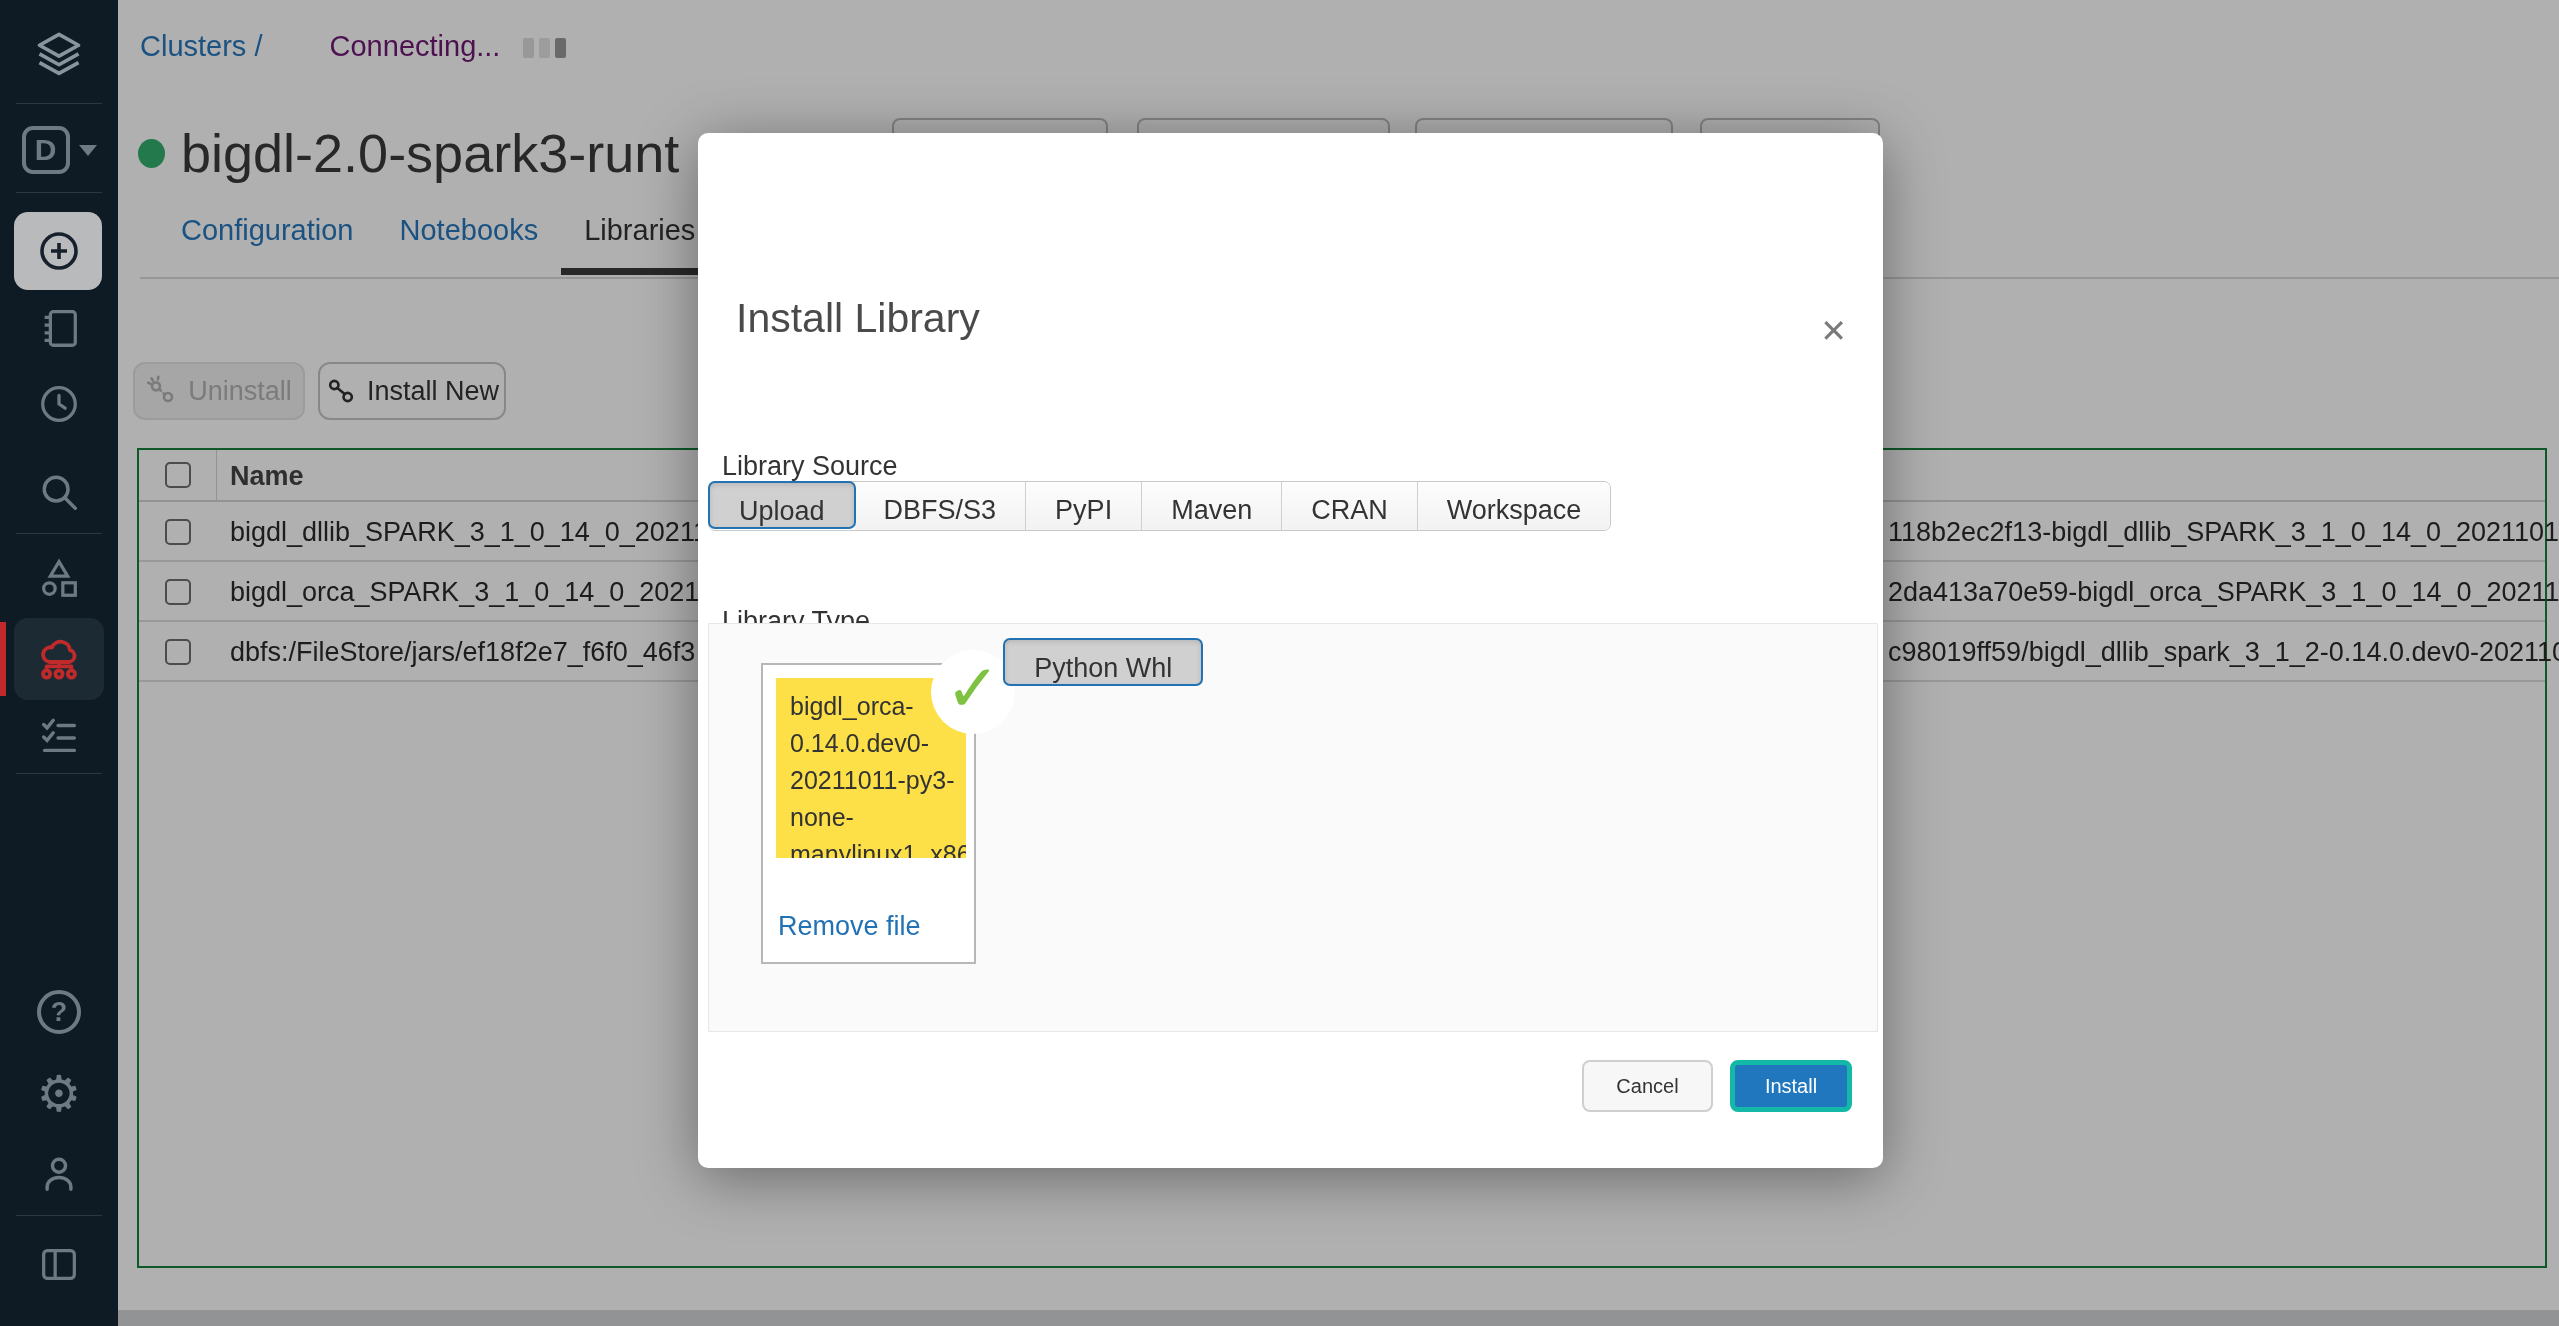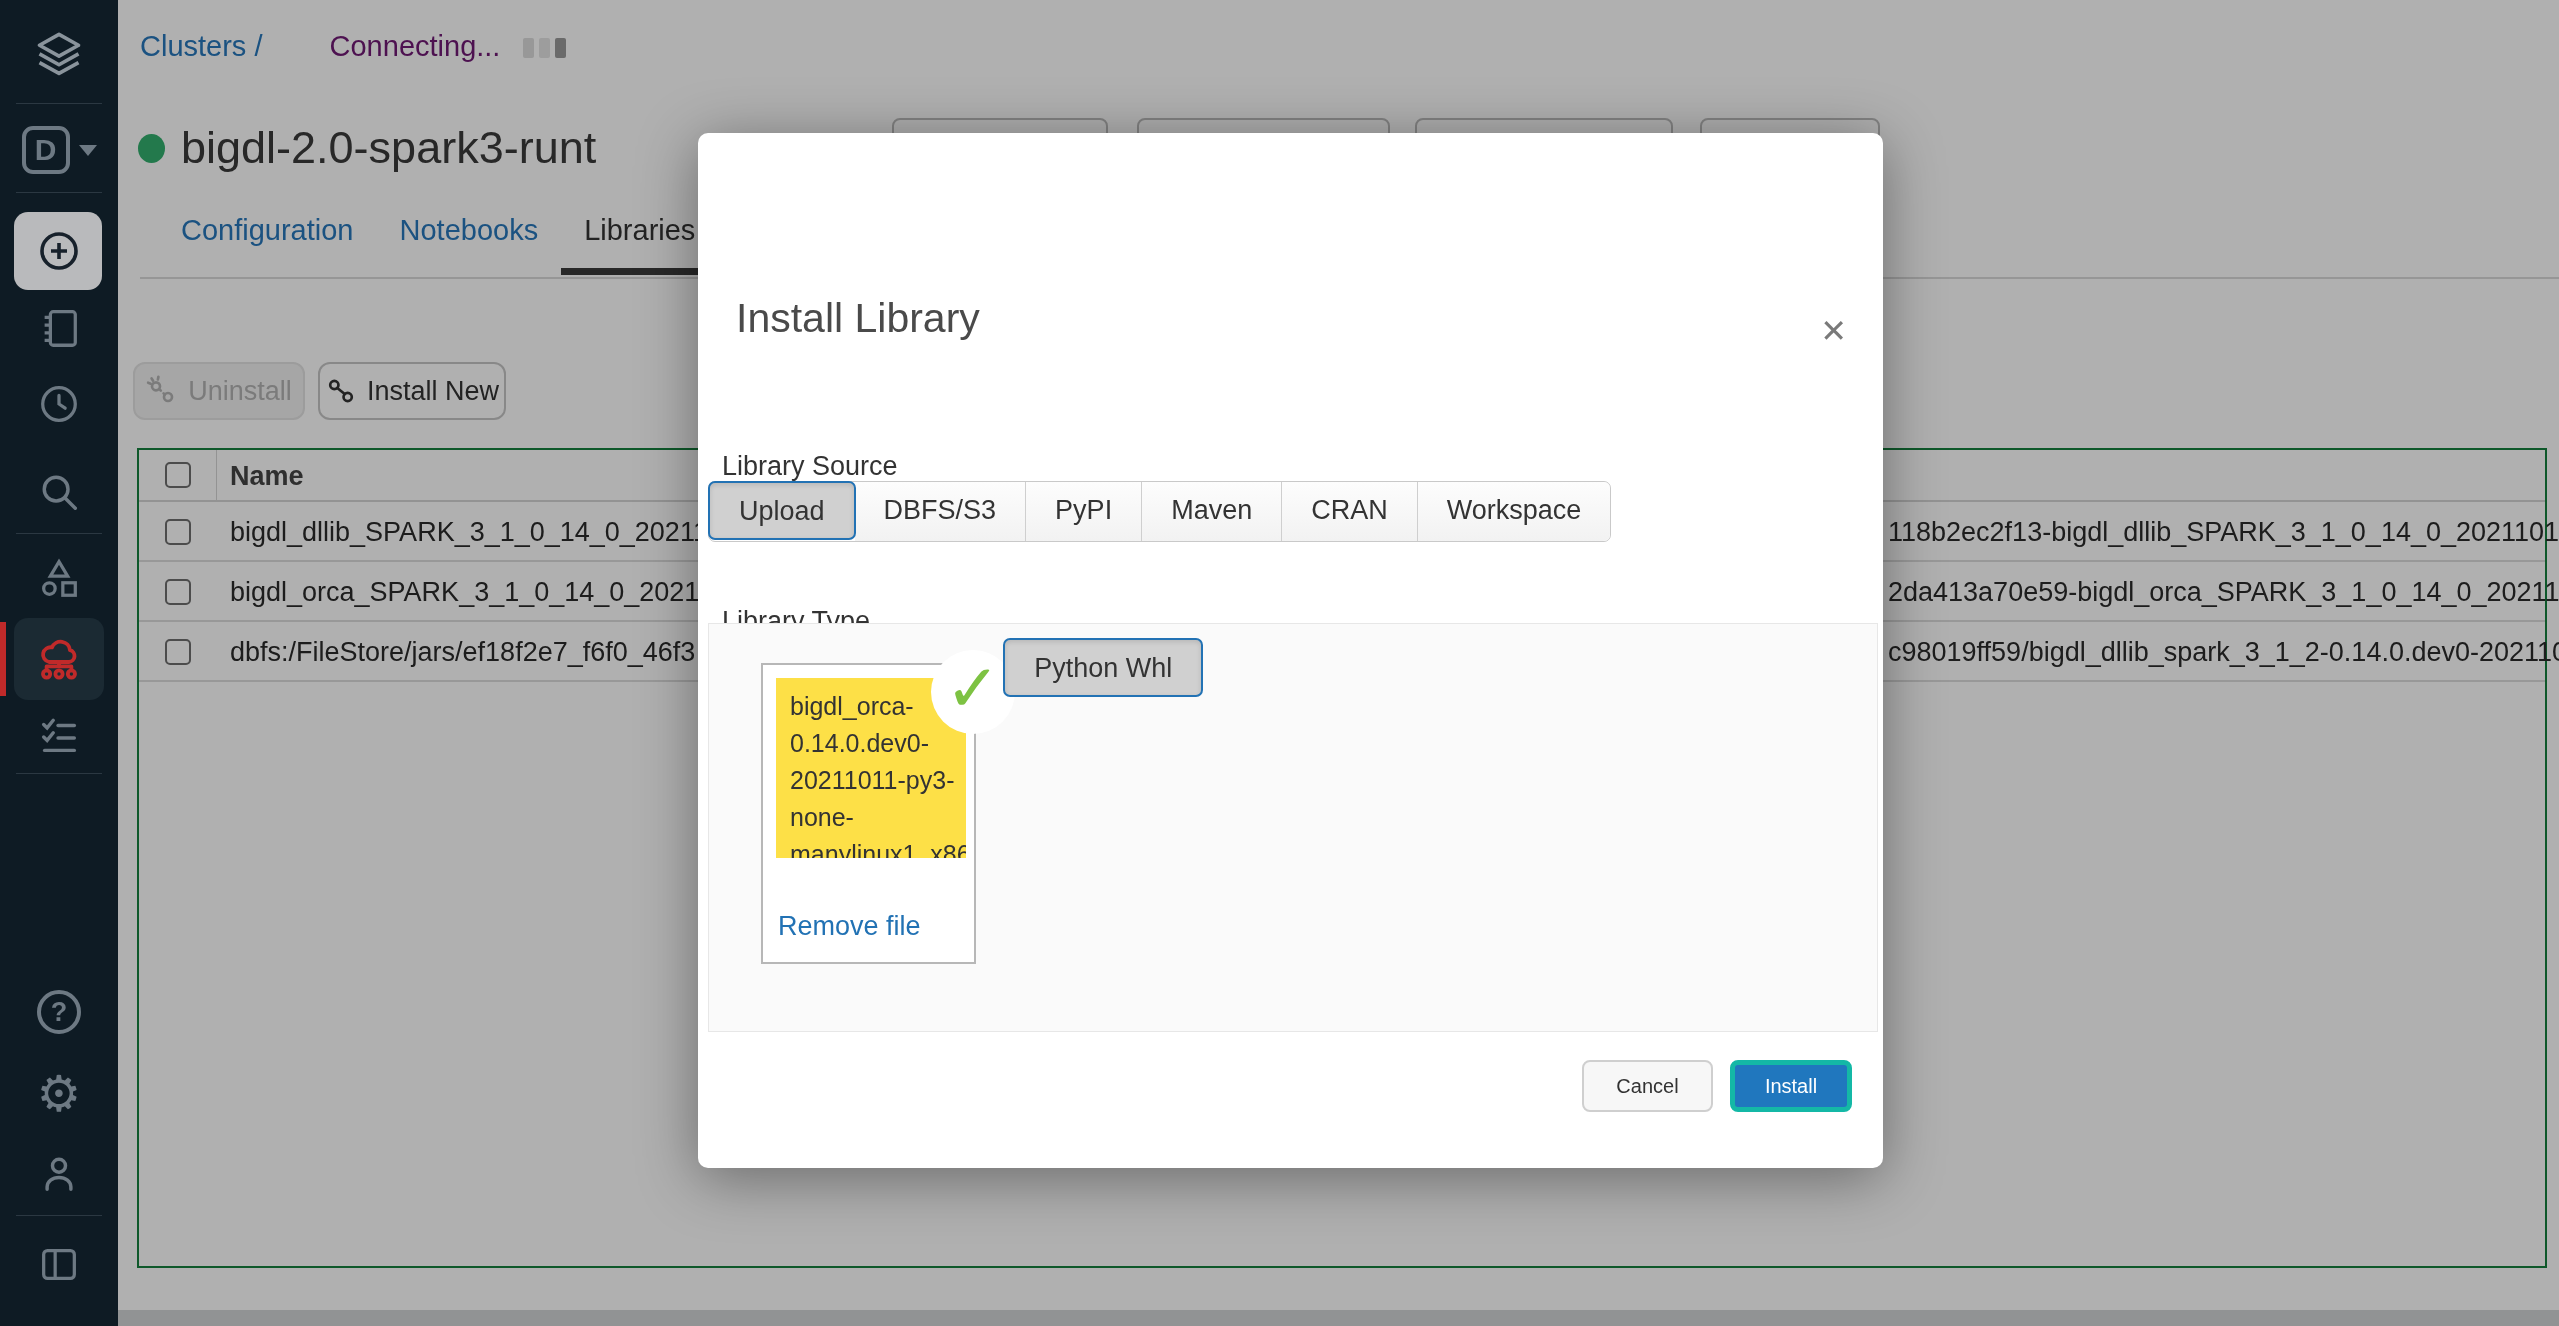--- a/index.html
+++ b/index.html
@@ -11,21 +11,21 @@
   .page { position:absolute; left:118px; top:0; right:0; bottom:0; background:#fff; }
   .breadcrumb { position:absolute; left:22px; top:30px; font-size:29px; }
   .crumb-link { color:#2878bc; text-decoration:none; cursor:pointer; }
   .crumb-status { color:#701a75; margin-left:59px; }
   .load-bars { display:inline-block; margin-left:14px; }
   .load-bars i { display:inline-block; width:11px; height:20px; border-radius:2px; margin-right:5px; vertical-align:middle; }
   .load-bars i:nth-child(1){background:#dcdcdc;} .load-bars i:nth-child(2){background:#e4e4e4;} .load-bars i:nth-child(3){background:#9a9a9a;}
 
   .cluster-row { position:absolute; left:20px; top:122px; display:flex; align-items:center; }
   .status-dot { width:27px; height:29px; border-radius:50%; background:#33b06e; margin-right:16px; }
-  .cluster-title { font-size:45px; font-weight:400; color:#3a3a3a; white-space:nowrap; }
+  .cluster-title { font-size:54px; font-weight:400; color:#3a3a3a; white-space:nowrap; }
 
   .ghost-btn { position:absolute; top:118px; height:42px; background:#fdfdfd; border:2px solid #bdbdbd; border-radius:8px; }
 
   .tabs { position:absolute; left:40px; top:214px; display:flex; }
   .tab { font-size:29px; color:#2878bc; padding:0 23px 28px 23px; cursor:pointer; }
   .tab.active { color:#333; position:relative; }
   .tab.active::after { content:""; position:absolute; left:0; right:0; bottom:0; height:7px; background:#3a3a3a; }
   .tab-border { position:absolute; left:22px; right:0; top:277px; height:2px; background:#d9d9d9; }
 
   .toolbar-btn { position:absolute; top:362px; height:58px; border-radius:12px; font-size:27px; display:flex; align-items:center; justify-content:center; gap:10px; }
@@ -56,21 +56,21 @@
   .circle-glyph { width:44px; height:44px; border:4px solid #6d7983; border-radius:50%; display:flex; align-items:center; justify-content:center; font-size:27px; font-weight:bold; color:#6d7983; }
   .gear-glyph { font-family:"DejaVu Sans",sans-serif; font-size:50px; color:#6d7983; line-height:1; }
 
   
   .backdrop { position:absolute; left:118px; top:0; right:0; bottom:0; background:rgba(0,0,0,0.31); z-index:30; }
   .modal { position:absolute; left:698px; top:133px; width:1185px; height:1035px; background:#fff; border-radius:10px; box-shadow:0 10px 60px rgba(0,0,0,.4); z-index:40; }
   .modal-title { position:absolute; left:38px; top:162px; font-size:41px; font-weight:300; color:#4a4a4a; }
   .modal-close { position:absolute; right:36px; top:182px; font-size:32px; color:#7a7a7a; cursor:pointer; line-height:1; }
   .sec-label { position:absolute; left:24px; font-size:27px; color:#333; }
   .seg-group { position:absolute; left:10px; display:inline-flex; background:#fff; border:1px solid #c9c9c9; border-radius:7px; }
-  .seg-btn { height:59px; line-height:57px; padding:0 29px; font-size:27px; color:#333; background:linear-gradient(#fdfdfd,#f2f2f2); border-right:1px solid #cfcfcf; cursor:pointer; white-space:nowrap; }
+  .seg-btn { height:48px; line-height:57px; padding:0 29px; font-size:27px; color:#333; background:linear-gradient(#fdfdfd,#f2f2f2); border-right:1px solid #cfcfcf; cursor:pointer; white-space:nowrap; }
   .seg-btn:first-child { border-radius:7px 0 0 7px; }
   .seg-btn:last-child { border-right:none; border-radius:0 7px 7px 0; }
   .seg-btn.sel { background:#d0d0d0; box-shadow:inset 0 2px 5px rgba(0,0,0,.12); border:2px solid #2272b4; border-radius:7px; margin:-1px; z-index:1; }
   .drop-zone { position:absolute; left:10px; top:490px; width:1170px; height:409px; background:#fafafa; border:1px solid #e7e7e7; }
   .file-card { position:absolute; left:52px; top:39px; width:215px; height:301px; background:#fff; border:2px solid #b7b7b7; }
   .file-name-box { position:absolute; left:13px; top:13px; width:190px; height:180px; background:#fde047; padding:10px 2px 10px 14px; font-size:25px; line-height:37px; color:#333; overflow:hidden; overflow-wrap:normal; }
   .check-bubble { position:absolute; left:168px; top:-15px; width:84px; height:84px; background:#fff; border-radius:50%; display:flex; align-items:center; justify-content:center; }
   .check-glyph { color:#7dc242; font-size:66px; font-weight:bold; transform:translateY(-4px); }
   .remove-link { position:absolute; left:15px; bottom:20px; font-size:27px; color:#2272b4; cursor:pointer; }
   .modal-btn { position:absolute; top:927px; height:52px; border-radius:8px; font-size:20px; display:flex; align-items:center; justify-content:center; cursor:pointer; }

